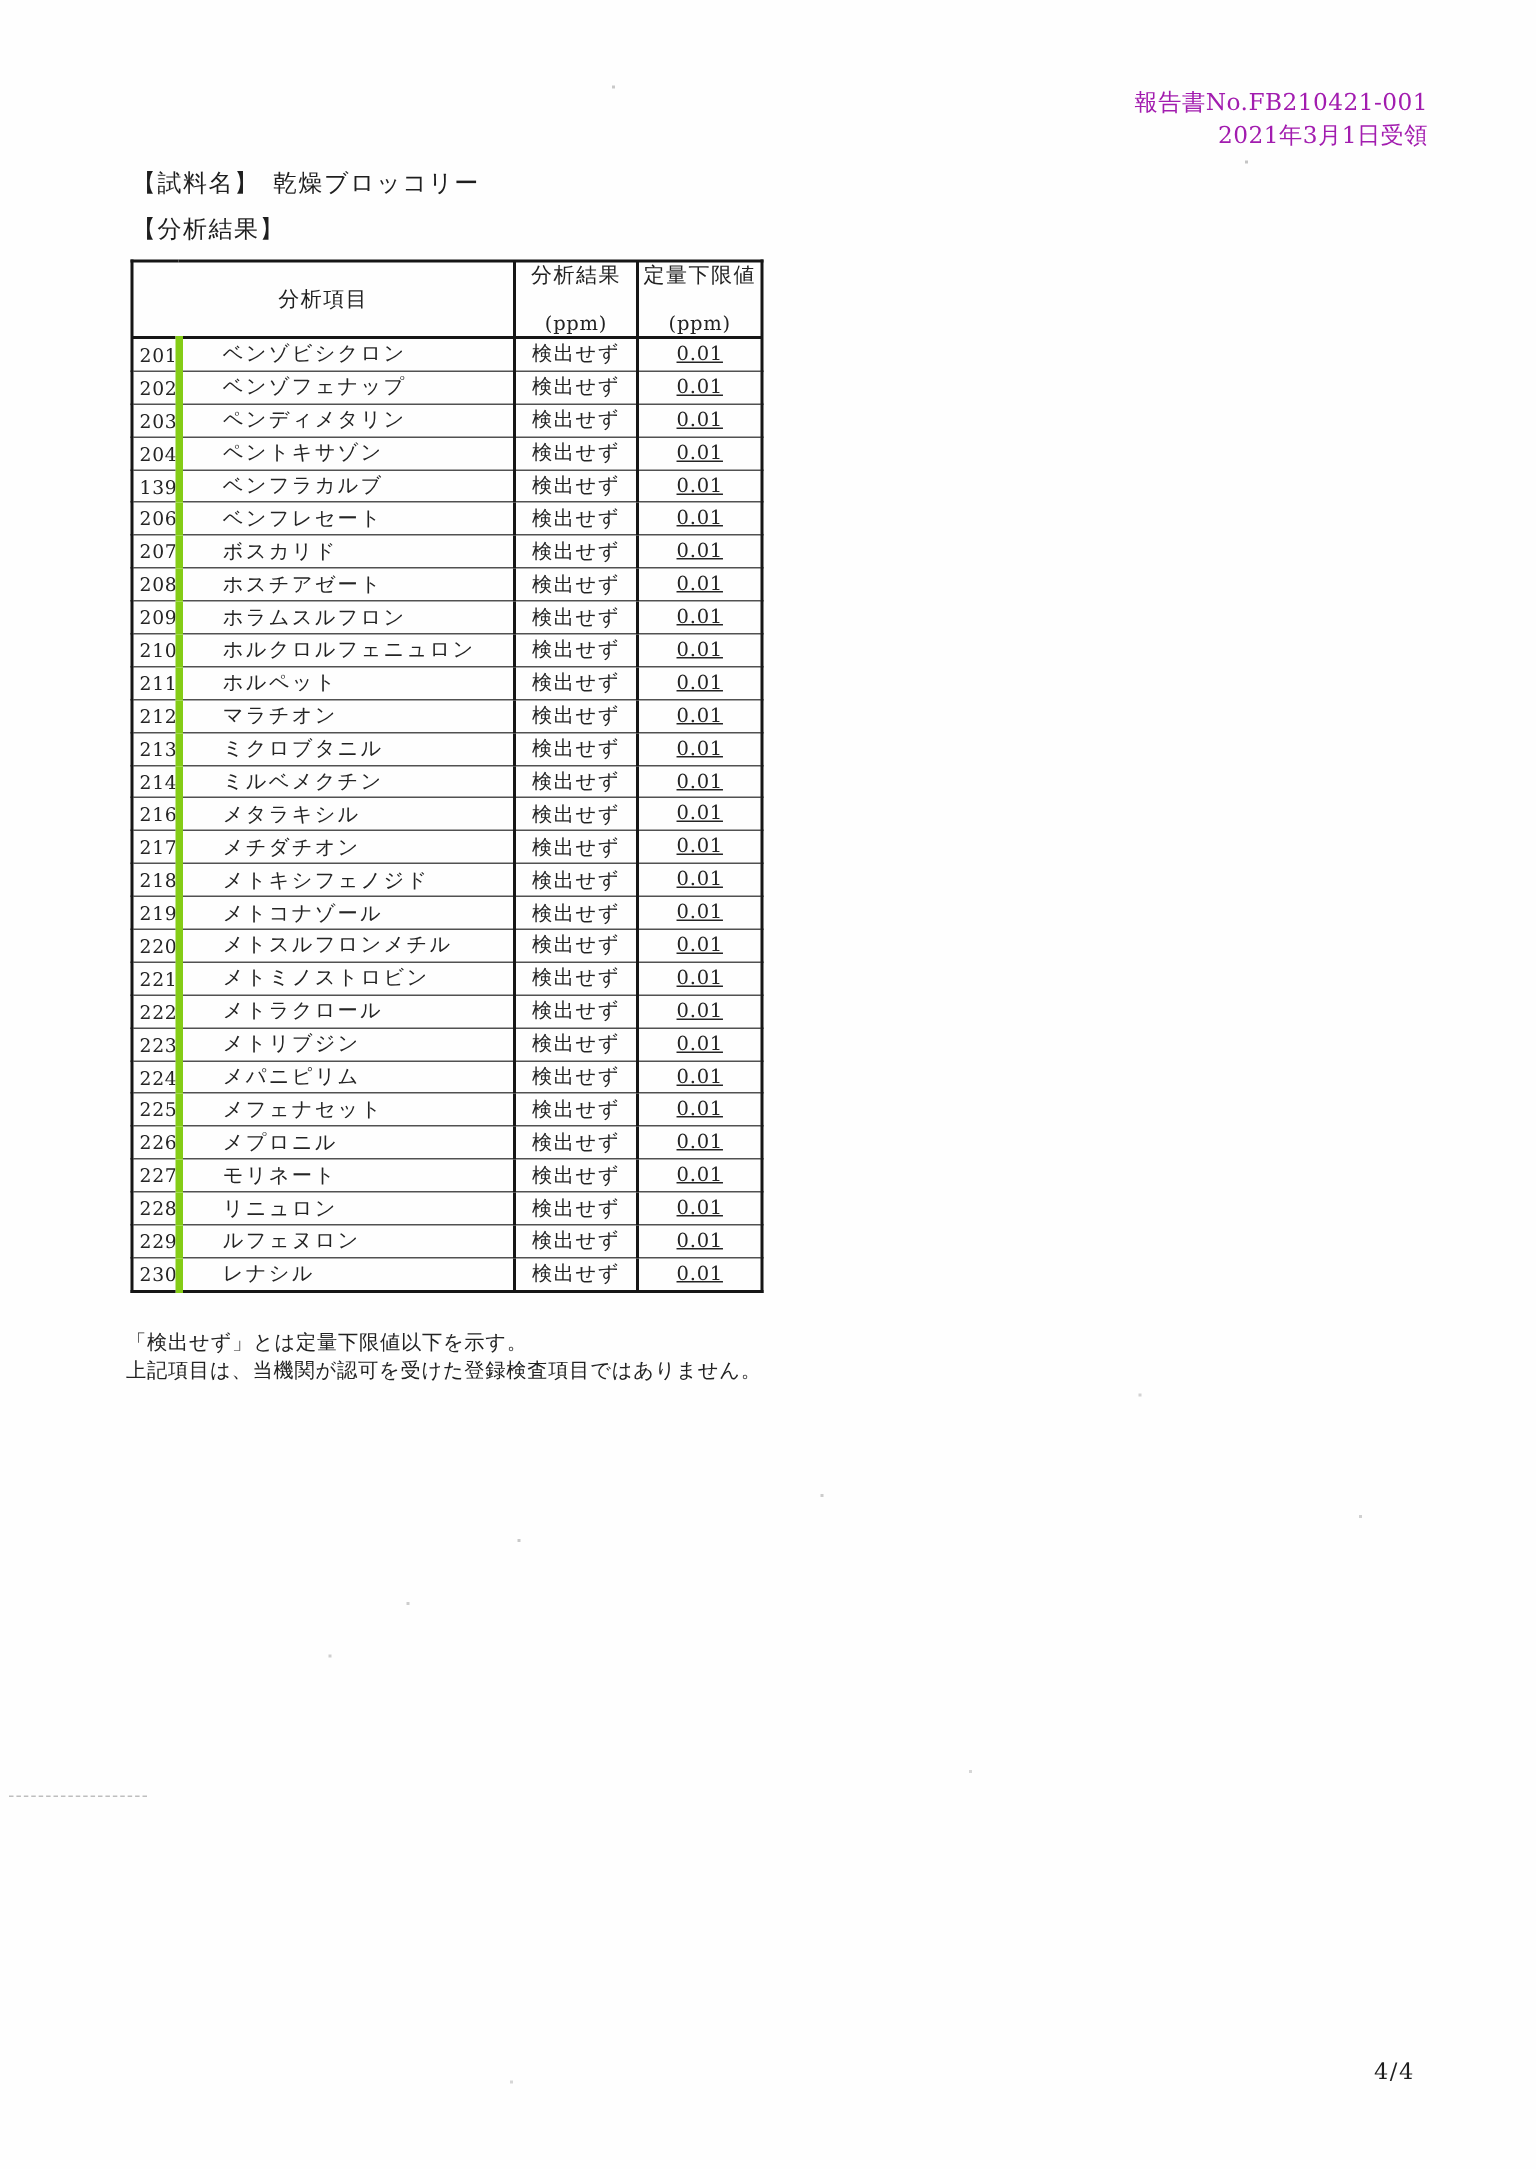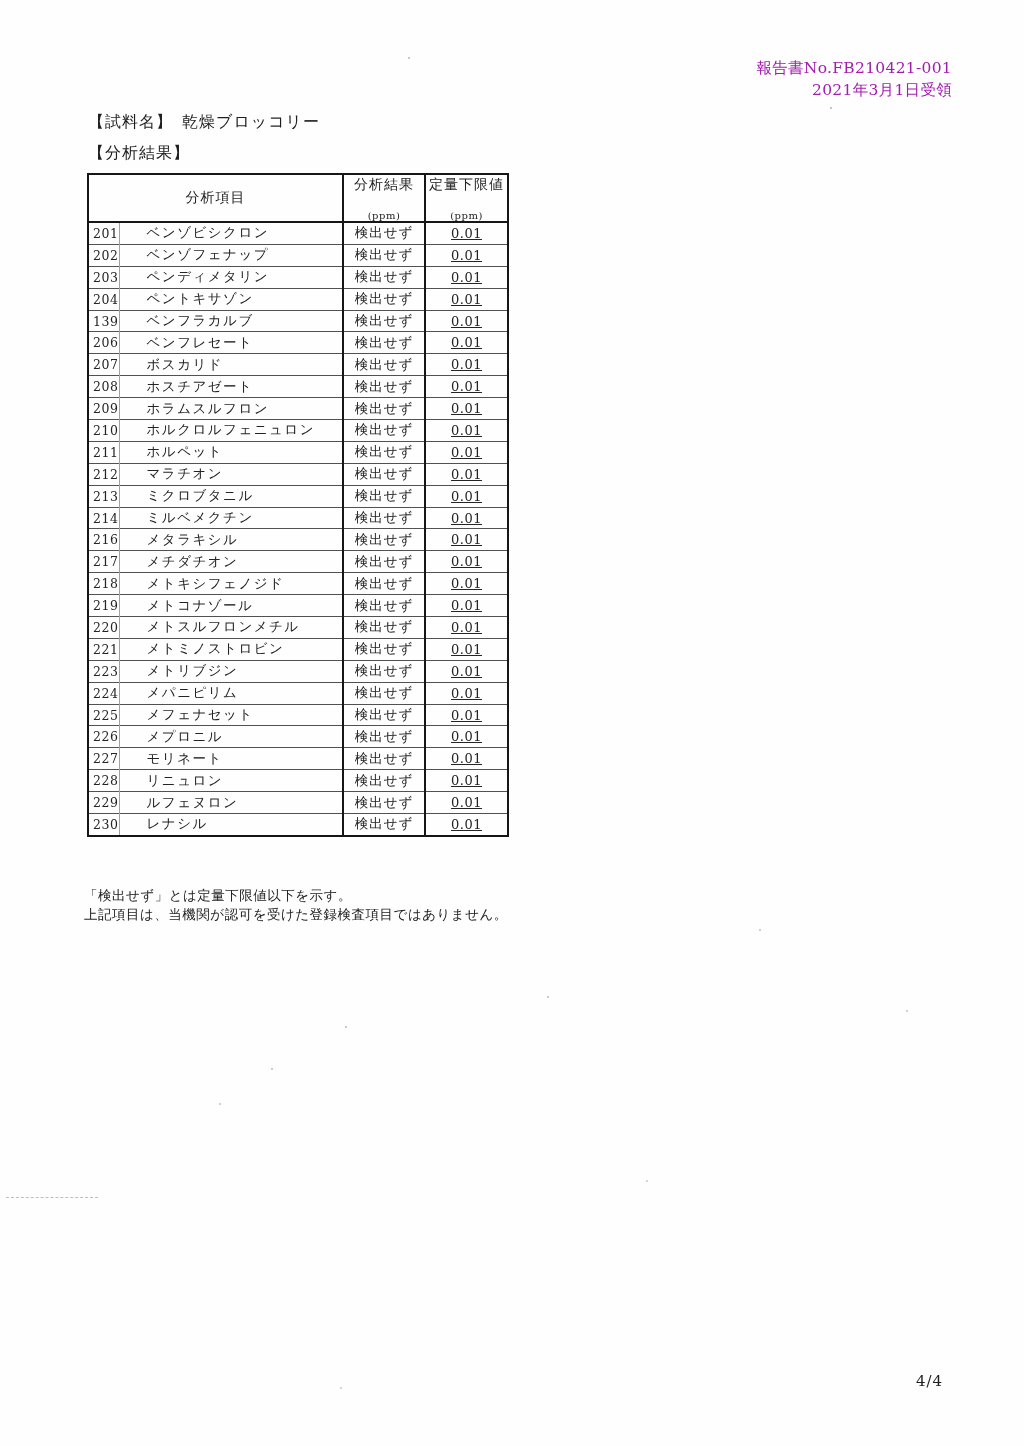--- a/index.html
+++ b/index.html
@@ -59,39 +59,39 @@
     height: 46px;
     padding: 0;
     font-weight: normal;
     font-size: 14px;
     letter-spacing: 1px;
     vertical-align: middle;
     border-bottom: 2px solid #161616;
     color: #222;
   }
   thead th .unit {
-    font-size: 10px;
+    font-size: 13px;
     letter-spacing: 0.5px;
     margin-top: 16px;
   }
   th.h-item, td.c-name, td.c-result, th.h-result { border-right: 2px solid #161616; }
   tbody td {
     height: 20.9px;
     padding: 0;
     border-top: 1px solid #515151;
     font-size: 13.5px;
     vertical-align: middle;
     color: #242424;
     white-space: nowrap;
     overflow: hidden;
   }
   td.c-no {
     font-size: 12.5px;
     padding-left: 4px;
-    border-right: 1px solid #84cc16;
+    border-right: 5px solid #84cc16;
     letter-spacing: 0.5px;
   }
   td.c-name {
     padding-left: 27px;
     letter-spacing: 1.5px;
   }
   td.c-result {
     text-align: center;
     letter-spacing: 1px;
   }
@@ -298,20 +298,26 @@
       <td class="c-result">検出せず</td>
       <td class="c-limit">0.01</td>
     </tr>
         <tr>
       <td class="c-no">221</td>
       <td class="c-name">メトミノストロビン</td>
       <td class="c-result">検出せず</td>
       <td class="c-limit">0.01</td>
     </tr>
         <tr>
+      <td class="c-no">222</td>
+      <td class="c-name">メトラクロール</td>
+      <td class="c-result">検出せず</td>
+      <td class="c-limit">0.01</td>
+    </tr>
+        <tr>
       <td class="c-no">223</td>
       <td class="c-name">メトリブジン</td>
       <td class="c-result">検出せず</td>
       <td class="c-limit">0.01</td>
     </tr>
         <tr>
       <td class="c-no">224</td>
       <td class="c-name">メパニピリム</td>
       <td class="c-result">検出せず</td>
       <td class="c-limit">0.01</td>

